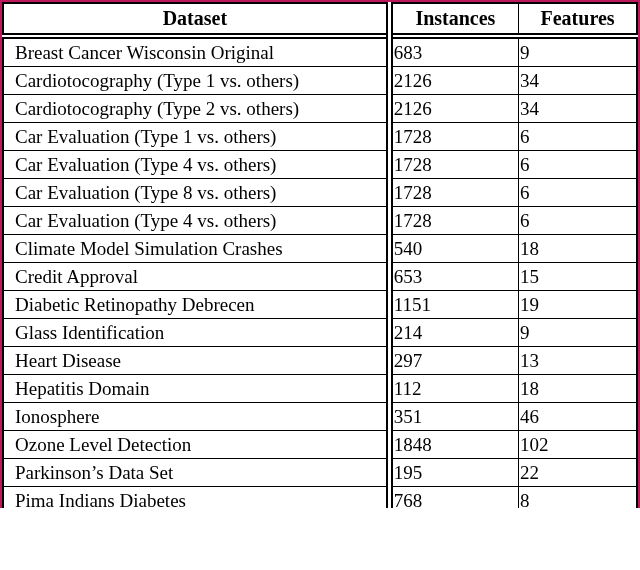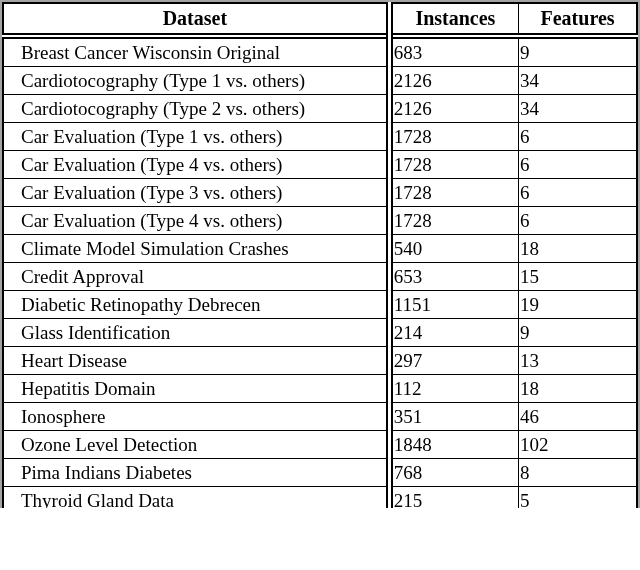--- a/index.html
+++ b/index.html
@@ -3,21 +3,21 @@
 <meta charset="utf-8">
 <style>
   html, body {
     margin: 0;
     padding: 0;
     background: #ffffff;
   }
   .page {
     width: 640px;
     height: 508px;
-    background: #a3a3a3;
+    background: #be185d;
     box-sizing: border-box;
     overflow: hidden;
   }
   table.datasets-table {
     border-collapse: collapse;
     table-layout: fixed;
     width: 636px;
     margin: 2px;
     color: #000000;
     font-family: "Liberation Serif", "DejaVu Serif", serif;
@@ -51,21 +51,21 @@
   table.datasets-table .td-dataset {
     border-right: 7px double #000000;
   }
   table.datasets-table tbody td {
     font-size: 19px;
     height: 25px;
     line-height: 25px;
   }
   table.datasets-table .td-dataset {
     text-align: left;
-    padding-left: 17px;
+    padding-left: 11px;
     font-family: Liberation Serif, serif;
   }
   table.datasets-table .td-num {
     text-align: left;
   }
 </style>
 </head>
 <body>
 
 <div class="page">
@@ -107,21 +107,21 @@
     <td class="td-num">6</td>
   </tr>
 
   <tr>
     <td class="td-dataset">Car Evaluation (Type 4 vs. others)</td>
     <td class="td-num">1728</td>
     <td class="td-num">6</td>
   </tr>
 
   <tr>
-    <td class="td-dataset">Car Evaluation (Type 3 vs. others)</td>
+    <td class="td-dataset">Car Evaluation (Type 8 vs. others)</td>
     <td class="td-num">1728</td>
     <td class="td-num">6</td>
   </tr>
 
   <tr>
     <td class="td-dataset">Car Evaluation (Type 4 vs. others)</td>
     <td class="td-num">1728</td>
     <td class="td-num">6</td>
   </tr>
 
@@ -167,20 +167,25 @@
     <td class="td-num">46</td>
   </tr>
 
 
   <tr>
     <td class="td-dataset">Ozone Level Detection</td>
     <td class="td-num">1848</td>
     <td class="td-num">102</td>
   </tr>
 
+  <tr>
+    <td class="td-dataset">Parkinson’s Data Set</td>
+    <td class="td-num">195</td>
+    <td class="td-num">22</td>
+  </tr>
 
   <tr>
     <td class="td-dataset">Pima Indians Diabetes</td>
     <td class="td-num">768</td>
     <td class="td-num">8</td>
   </tr>
 
   <tr>
     <td class="td-dataset">Thyroid Gland Data</td>
     <td class="td-num">215</td>

